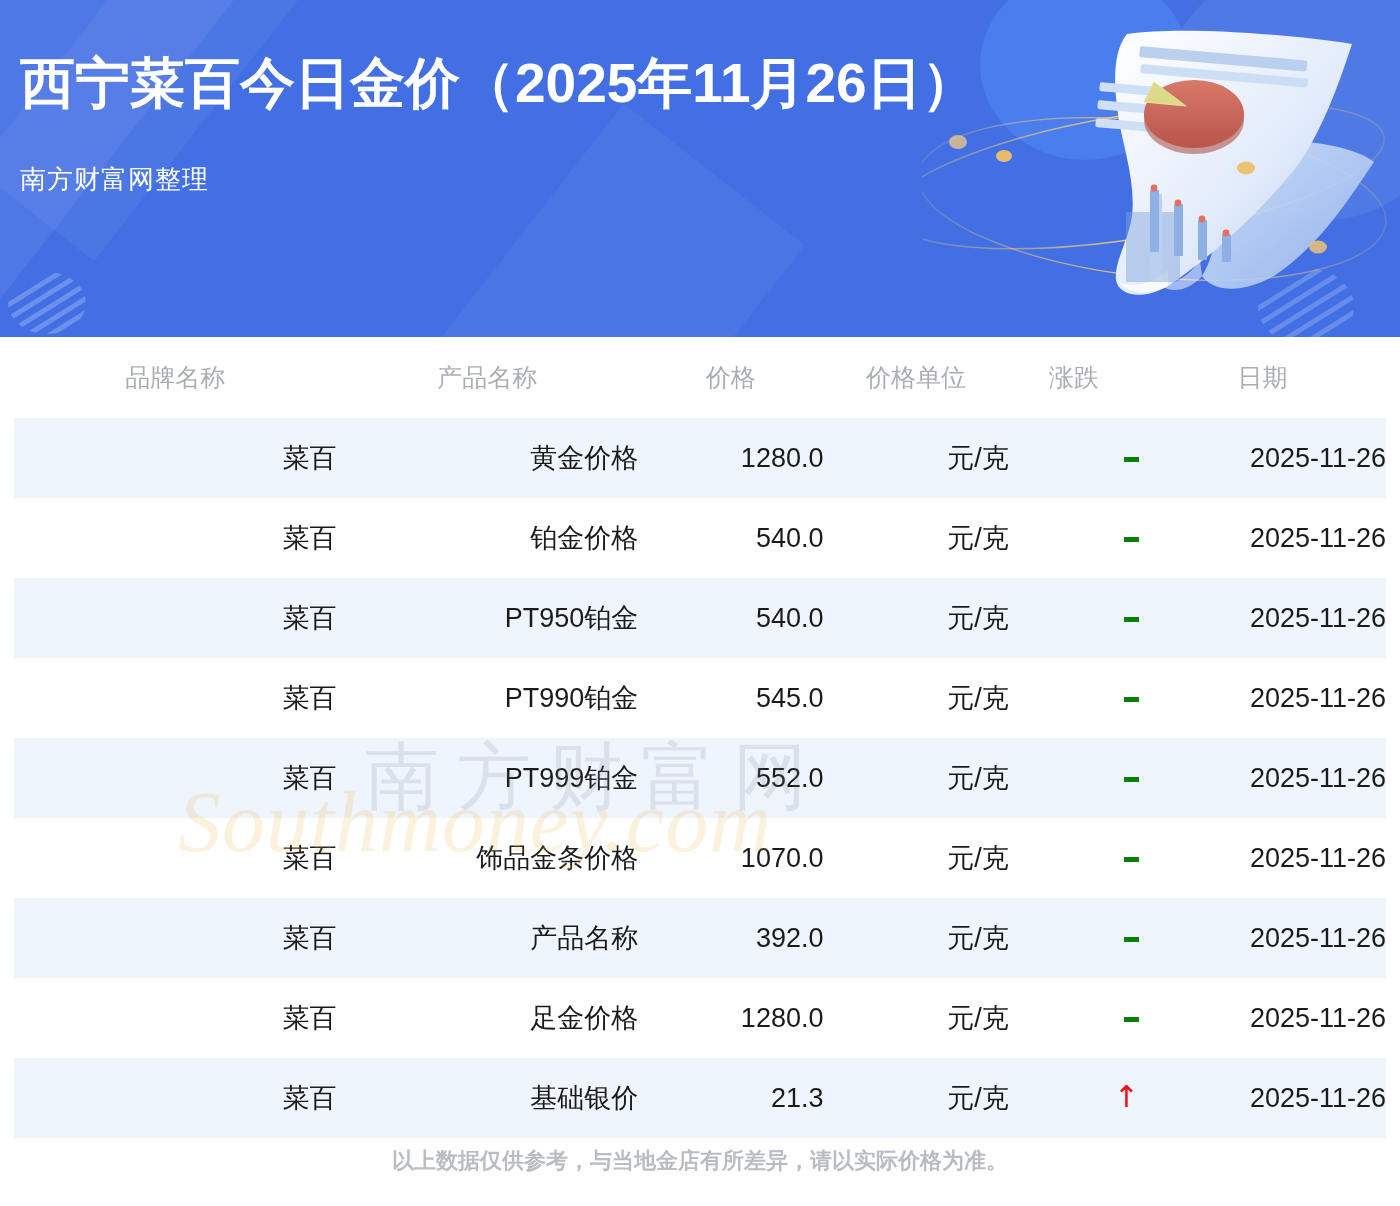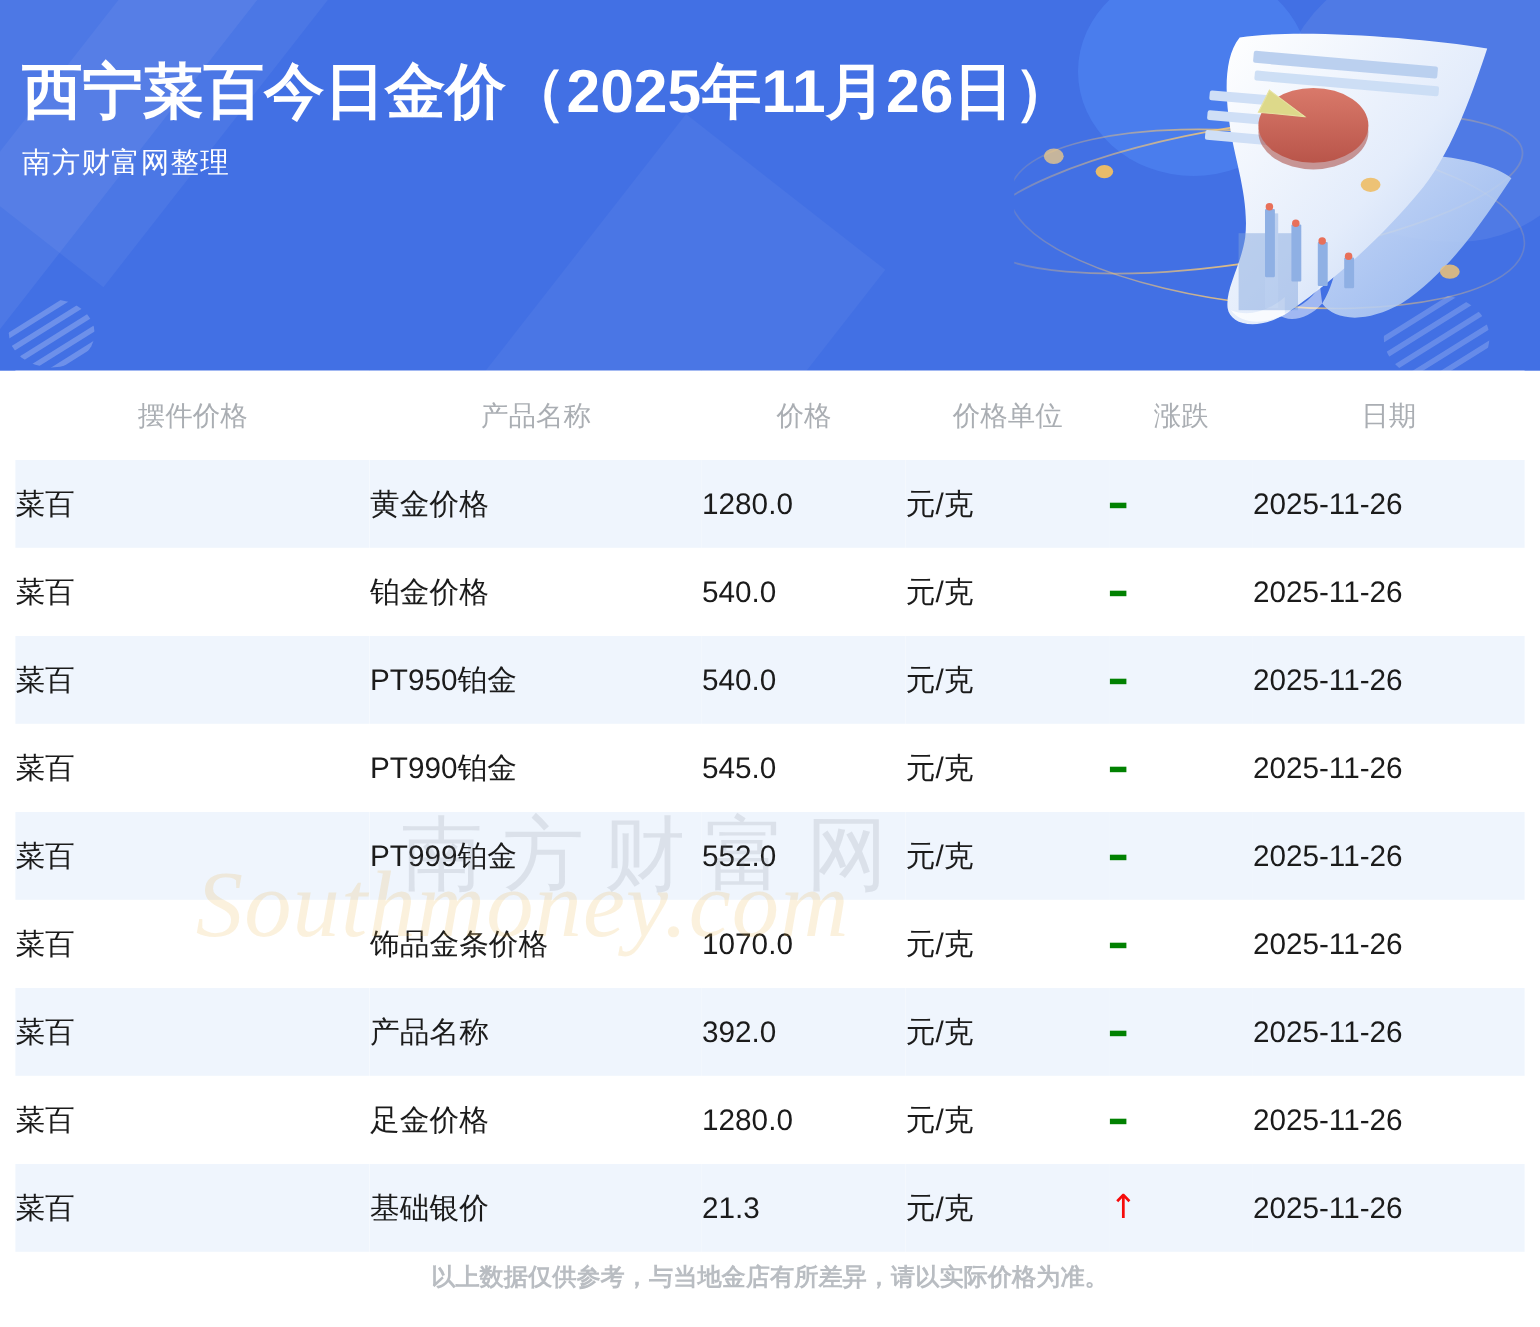--- a/index.html
+++ b/index.html
@@ -87,21 +87,21 @@
   }
   .banner-title {
     font-size: 55px;
     font-weight: bold;
     color: #ffffff;
     letter-spacing: 0px;
     line-height: 1.15;
     white-space: nowrap;
   }
   .banner-sub {
-    margin-top: 15px;
+    margin-top: 47px;
     font-size: 26px;
     color: #ffffff;
     letter-spacing: 1px;
   }
 
   
   .illus {
     position: absolute;
     right: 8px;
     top: -6px;
@@ -134,21 +134,21 @@
     font-weight: normal;
     color: #aaaeb3;
     text-align: center;
     vertical-align: middle;
     background: #ffffff;
   }
   .tbl tbody td {
     height: 80px;
     font-size: 27px;
     color: #1b1b1b;
-    text-align: left;
+    text-align: right;
     vertical-align: middle;
     position: relative;
     z-index: 2;
   }
   .tbl tbody tr.alt td { background: #eff5fd; }
   .tbl tbody tr.plain td { background: #ffffff; }
 
   .chg-flat {
     display: inline-block;
     width: 15px;
@@ -325,21 +325,21 @@
       <colgroup>
         <col class="c1">
           <col class="c2">
           <col class="c3">
         <col class="c4">
           <col class="c5">
           <col class="c6">
       </colgroup>
       <thead>
         <tr>
-          <th>摆件价格</th>
+          <th>品牌名称</th>
           <th>产品名称</th>
           <th>价格</th>
           <th>价格单位</th>
           <th>涨跌</th>
           <th>日期</th>
         </tr>
       </thead>
       <tbody id="tbody">
           <tr class="alt">
             <td>菜百</td>

